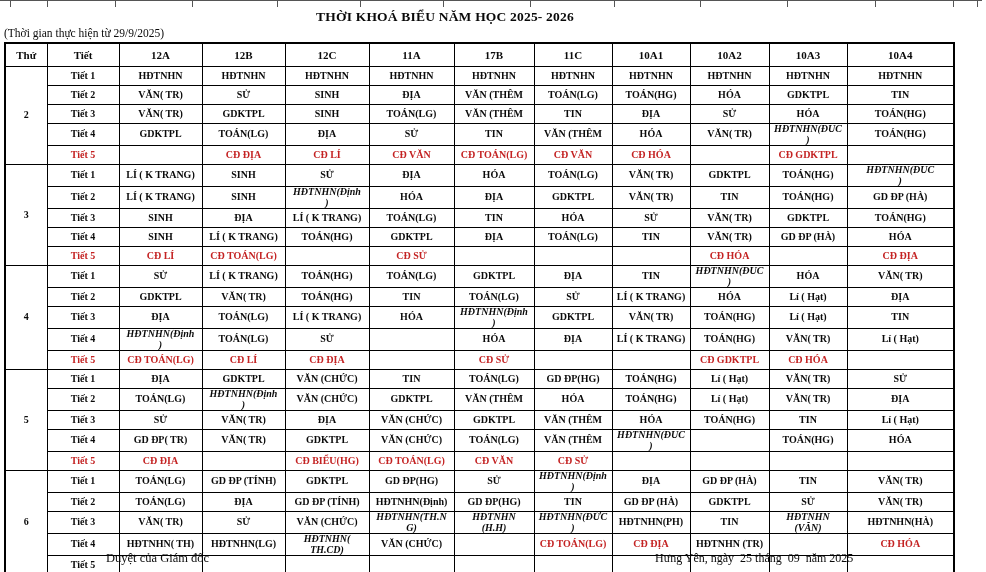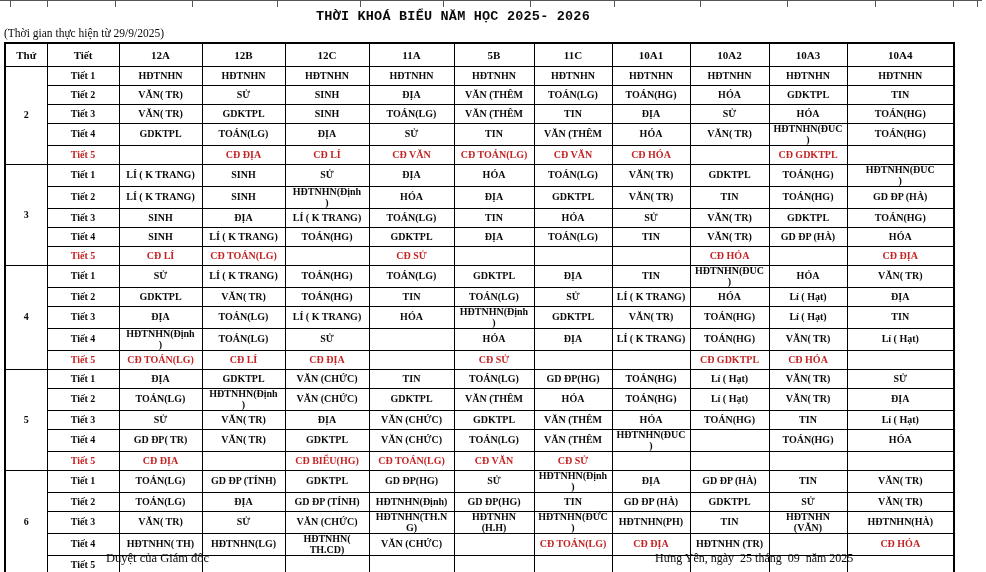--- a/index.html
+++ b/index.html
@@ -3,40 +3,40 @@
 <meta charset="utf-8">
 <style>
   html,body{margin:0;padding:0;}
   body{
     width:986px;height:572px;position:relative;background:#ffffff;
     font-family:"Liberation Serif", serif;color:#0a0a0a;overflow:hidden;
   }
   .sliver-line{position:absolute;top:0;left:0;width:982px;height:1px;background:#555;}
   .tick{position:absolute;top:0;width:1px;height:7px;background:#555;}
   .title{
-    position:absolute;top:9px;left:8px;width:890px;text-align:center;
-    font-weight:bold;font-size:13.5px;letter-spacing:.2px;font-family:Liberation Mono, monospace;
+    position:absolute;top:9px;left:0;width:890px;text-align:center;
+    font-weight:bold;font-size:13.5px;letter-spacing:.2px;
   }
   .subtitle{
     position:absolute;top:27px;left:4px;width:890px;font-size:11.5px;
   }
   table.tt{
     position:absolute;top:42px;left:4px;width:948px;
     border-collapse:collapse;table-layout:fixed;border:2px solid #000;
   }
   table.tt th, table.tt td{
     border:1px solid #000;text-align:center;vertical-align:middle;
     font-weight:bold;padding:0;overflow:visible;
   }
   table.tt th{font-size:11px;height:22px;}
   table.tt td{font-size:10px;height:18px;line-height:1.05;white-space:pre-line;}
   td.day-cell{font-size:11.5px;}
   td.period-cell{font-size:10px;}
   .red{color:#c42323;}
-  td.two-line{font-size:8.5px;line-height:1.0;}
+  td.two-line{font-size:8.5px;line-height:1.0;font-style:italic;}
   .footer-left{
     position:absolute;top:551px;left:106px;font-size:12.5px;white-space:pre;
   }
   .footer-right{
     position:absolute;top:551px;left:655px;width:310px;font-size:12px;
     white-space:pre;
   }
 </style>
 </head>
 <body>
@@ -78,21 +78,21 @@
       <col style="width: 107px;">
     </colgroup>
   <thead>
       <tr id="tt-head">
         <th>Thứ</th>
         <th>Tiết</th>
         <th>12A</th>
         <th>12B</th>
         <th>12C</th>
         <th>11A</th>
-        <th>5B</th>
+        <th>17B</th>
         <th>11C</th>
         <th>10A1</th>
         <th>10A2</th>
         <th>10A3</th>
         <th>10A4</th>
       </tr>
     </thead>
   <tbody id="tt-body">
       <tr>
         <td class="day-cell" rowspan="5">2</td>

